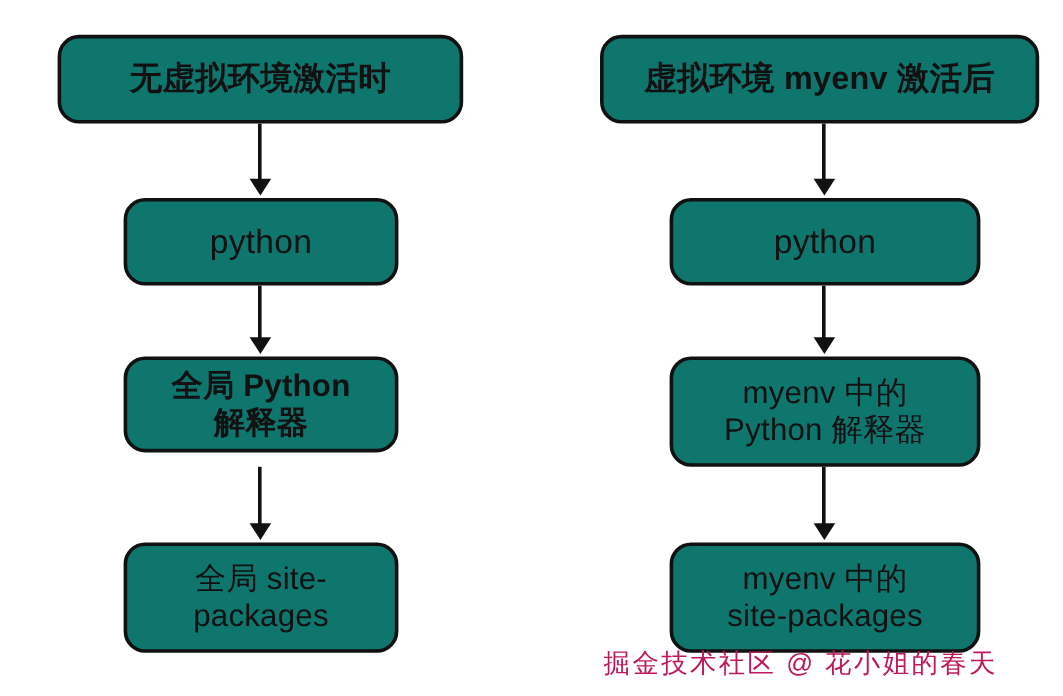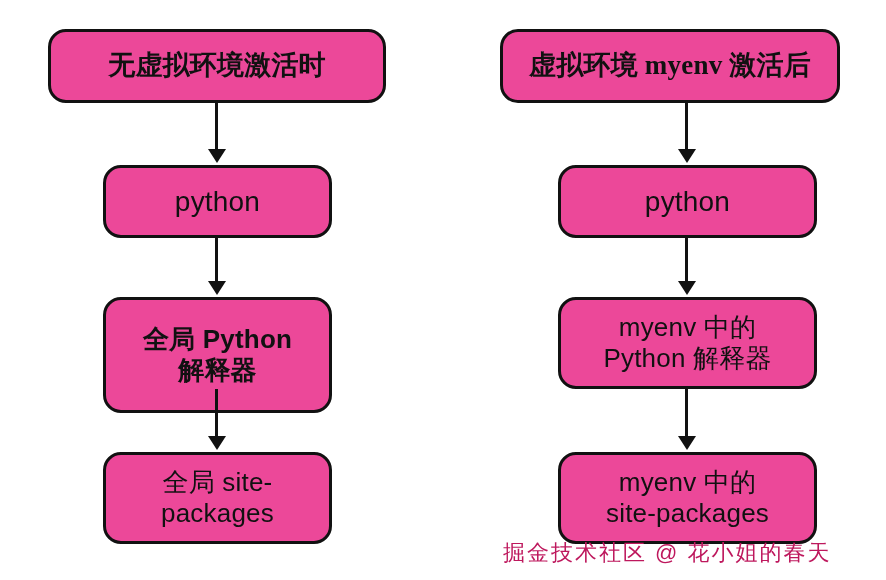--- a/index.html
+++ b/index.html
@@ -17,43 +17,43 @@
   #diagram-canvas {
     position: absolute;
     left: 0;
     top: 0;
     width: 886px;
     height: 580px;
   }
   .flow-node {
     position: absolute;
     box-sizing: border-box;
-    background: #ec4899;
+    background: #0f766e;
     border: 3px solid #111111;
     border-radius: 18px;
     display: flex;
     align-items: center;
     justify-content: center;
     text-align: center;
     color: #111111;
     line-height: 1.18;
     letter-spacing: 0.2px;
   }
   .node-label {
     display: block;
     white-space: pre-line;
     padding: 0 6px;
   }
   
   #node-left-0 { left: 48px;  top: 29px;  width: 338px; height: 74px;  font-size: 27px; font-weight: 700; }
   #node-left-1 { left: 103px; top: 165px; width: 229px; height: 73px;  font-size: 28px; font-weight: 400; }
-  #node-left-2 { left: 103px; top: 297px; width: 229px; height: 116px;  font-size: 26px; font-weight: 700; }
+  #node-left-2 { left: 103px; top: 297px; width: 229px; height: 80px;  font-size: 26px; font-weight: 700; }
   #node-left-3 { left: 103px; top: 452px; width: 229px; height: 92px;  font-size: 26px; font-weight: 400; }
   
-  #node-right-0 { left: 500px; top: 29px;  width: 340px; height: 74px; font-size: 27px; font-weight: 700; font-family: Liberation Serif, serif; }
+  #node-right-0 { left: 500px; top: 29px;  width: 366px; height: 74px; font-size: 27px; font-weight: 700; }
   #node-right-1 { left: 558px; top: 165px; width: 259px; height: 73px; font-size: 28px; font-weight: 400; }
   #node-right-2 { left: 558px; top: 297px; width: 259px; height: 92px; font-size: 26px; font-weight: 400; }
   #node-right-3 { left: 558px; top: 452px; width: 259px; height: 92px; font-size: 26px; font-weight: 400; }
 
   .arrow-line {
     position: absolute;
     background: #111111;
     width: 3px;
   }
   .arrow-head {

